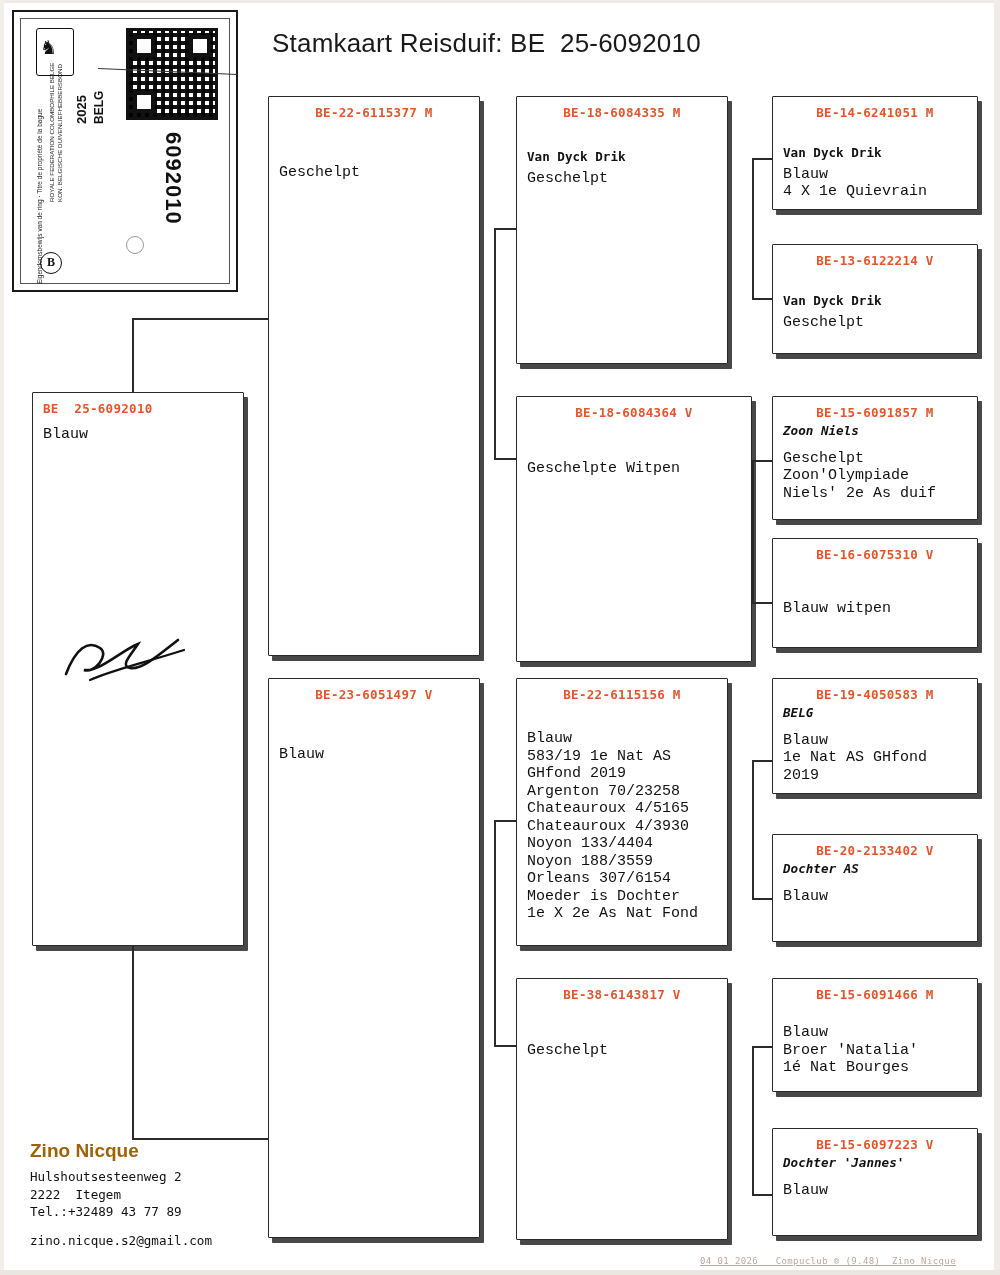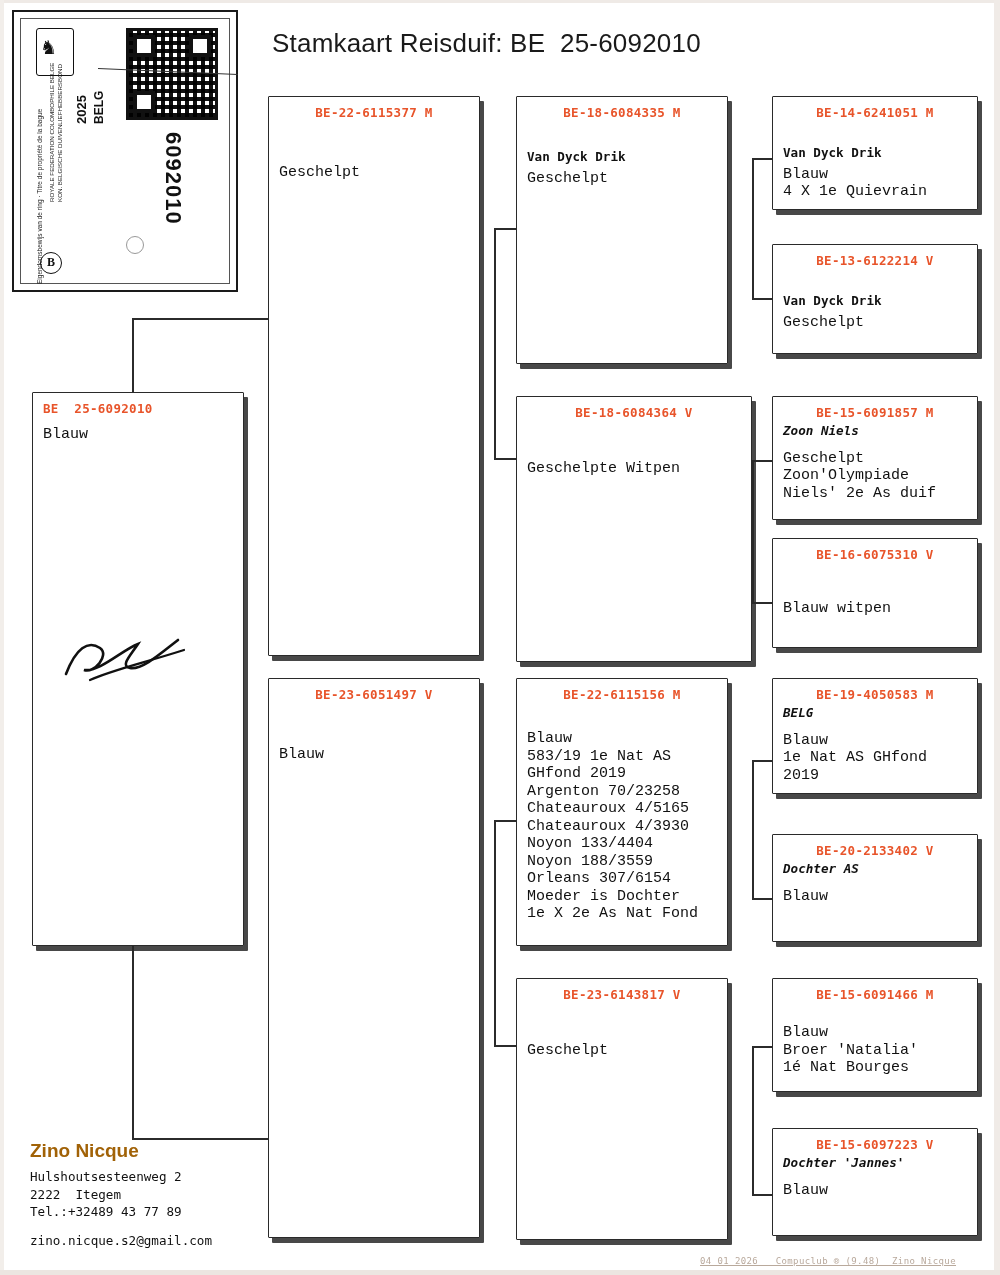--- a/index.html
+++ b/index.html
@@ -399,21 +399,21 @@
 Chateauroux 4/5165
 Chateauroux 4/3930
 Noyon 133/4404
 Noyon 188/3559
 Orleans 307/6154
 Moeder is Dochter
 1e X 2e As Nat Fond</div>
   </div>
 
   <div class="card" style="left:516px; top:978px; width:212px; height:262px;">
-    <div class="ring">BE-23-6143817 V</div>
+    <div class="ring">BE-38-6143817 V</div>
     <div class="body" style="margin-top:40px;">Geschelpt</div>
   </div>
 
   <div class="card" style="left:772px; top:96px; width:206px; height:114px;">
     <div class="ring">BE-14-6241051 M</div>
     <div class="name" style="margin-top:24px;">Van Dyck Drik</div>
     <div class="body tight">Blauw
 4 X 1e Quievrain</div>
   </div>
 

